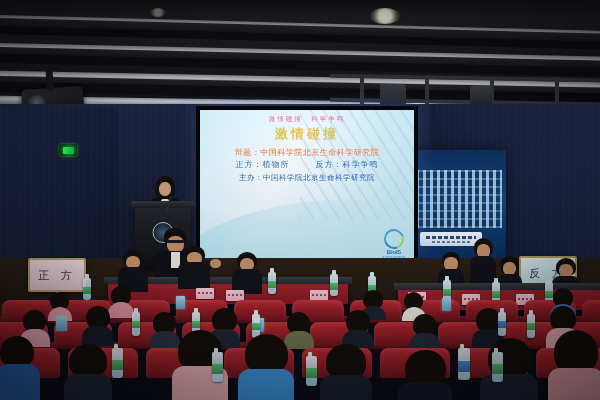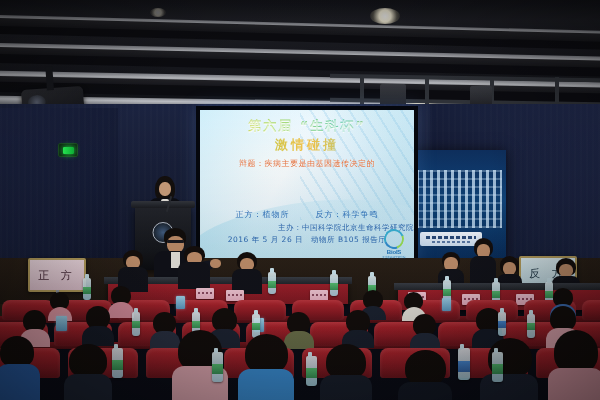--- a/index.html
+++ b/index.html
@@ -112,22 +112,22 @@
   .s-topic{margin-top:4px;font-size:8px;line-height:1.55;color:#e2713f;letter-spacing:.5px;
     text-shadow:0 0 1px rgba(255,255,255,.9);padding:0 6px;}
   .s-mid{position:relative;height:30px;margin-top:1px;}
   .s-logoL{position:absolute;left:18px;top:1px;width:34px;height:26px;}
   .s-logoL .tri{position:absolute;left:3px;top:2px;width:0;height:0;
     border-left:13px solid transparent;border-right:13px solid transparent;border-bottom:17px solid #7bbf5a;opacity:.85;}
   .s-logoL .cap{position:absolute;left:0;top:20px;font-size:3.2px;color:#3b7a3b;width:34px;text-align:center;}
   .s-vs{position:absolute;left:50%;top:2px;transform:translateX(-50%);
     font-size:14px;font-weight:bold;color:#b8c9da;font-style:italic;opacity:.85;}
   .s-logoR{position:absolute;right:22px;top:2px;font-size:14px;color:#4aa3d8;font-weight:bold;}
-  .s-sides{font-size:8px;color:#2f6fb5;letter-spacing:1px;display:flex;justify-content:center;gap:26px;margin-top:39px;}
-  .s-host{margin-top:3px;font-size:7.5px;color:#2a62a8;letter-spacing:.5px;text-align:right;}
+  .s-sides{font-size:8px;color:#2f6fb5;letter-spacing:1px;display:flex;justify-content:center;gap:26px;}
+  .s-host{margin-top:3px;font-size:7.5px;color:#2a62a8;letter-spacing:.5px;}
   .s-when{margin-top:2px;font-size:7.5px;color:#2a62a8;letter-spacing:.5px;}
   .s-biols{position:absolute;right:5px;bottom:3px;width:30px;text-align:center;z-index:4;}
   .s-biols .ring{width:16px;height:16px;margin:0 auto;border-radius:50%;
     border:2.5px solid #35a7c9;border-right-color:#8fd14f;border-bottom-color:#2f86c4;transform:rotate(25deg);}
   .s-biols .nm{font-size:6px;font-weight:bold;color:#1f6fb0;letter-spacing:-.2px;}
   .s-biols .sub{font-size:2.6px;color:#2a7bb5;}
 
   
   .stage-floor{position:absolute;left:0;top:258px;width:600px;height:46px;
     background:linear-gradient(180deg,#2b2118 0%,#201913 100%);}
@@ -274,31 +274,30 @@
       </div>
   </div>
 
   <div class="screen-frame">
     <div class="screen">
       <div class="tint"></div>
       <div class="dna"></div>
       <div class="swoosh"></div>
 
       <div class="slide">
-        <div class="s-title1">第六届 “生科杯”</div>
+        <div class="s-tag">激情碰撞　科学争鸣</div>
         <div class="s-title2">激情碰撞</div>
         <div class="s-topic">
-          <div>辩题：疾病主要是由基因遗传决定的</div>
+          <div>辩题：中国科学院北京生命科学研究院</div>
         </div>
         <div class="s-sides">
           <span>正方：植物所</span>
           <span>反方：科学争鸣</span>
         </div>
         <div class="s-host">主办：中国科学院北京生命科学研究院</div>
-        <div class="s-when">2016 年 5 月 26 日　动物所 B105 报告厅</div>
       </div>
 
       <div class="s-biols">
         <div class="ring"></div>
         <div class="nm">BioIS</div>
         <div class="sub">北京生命科学研究院</div>
       </div>
     </div>
   </div>
 

